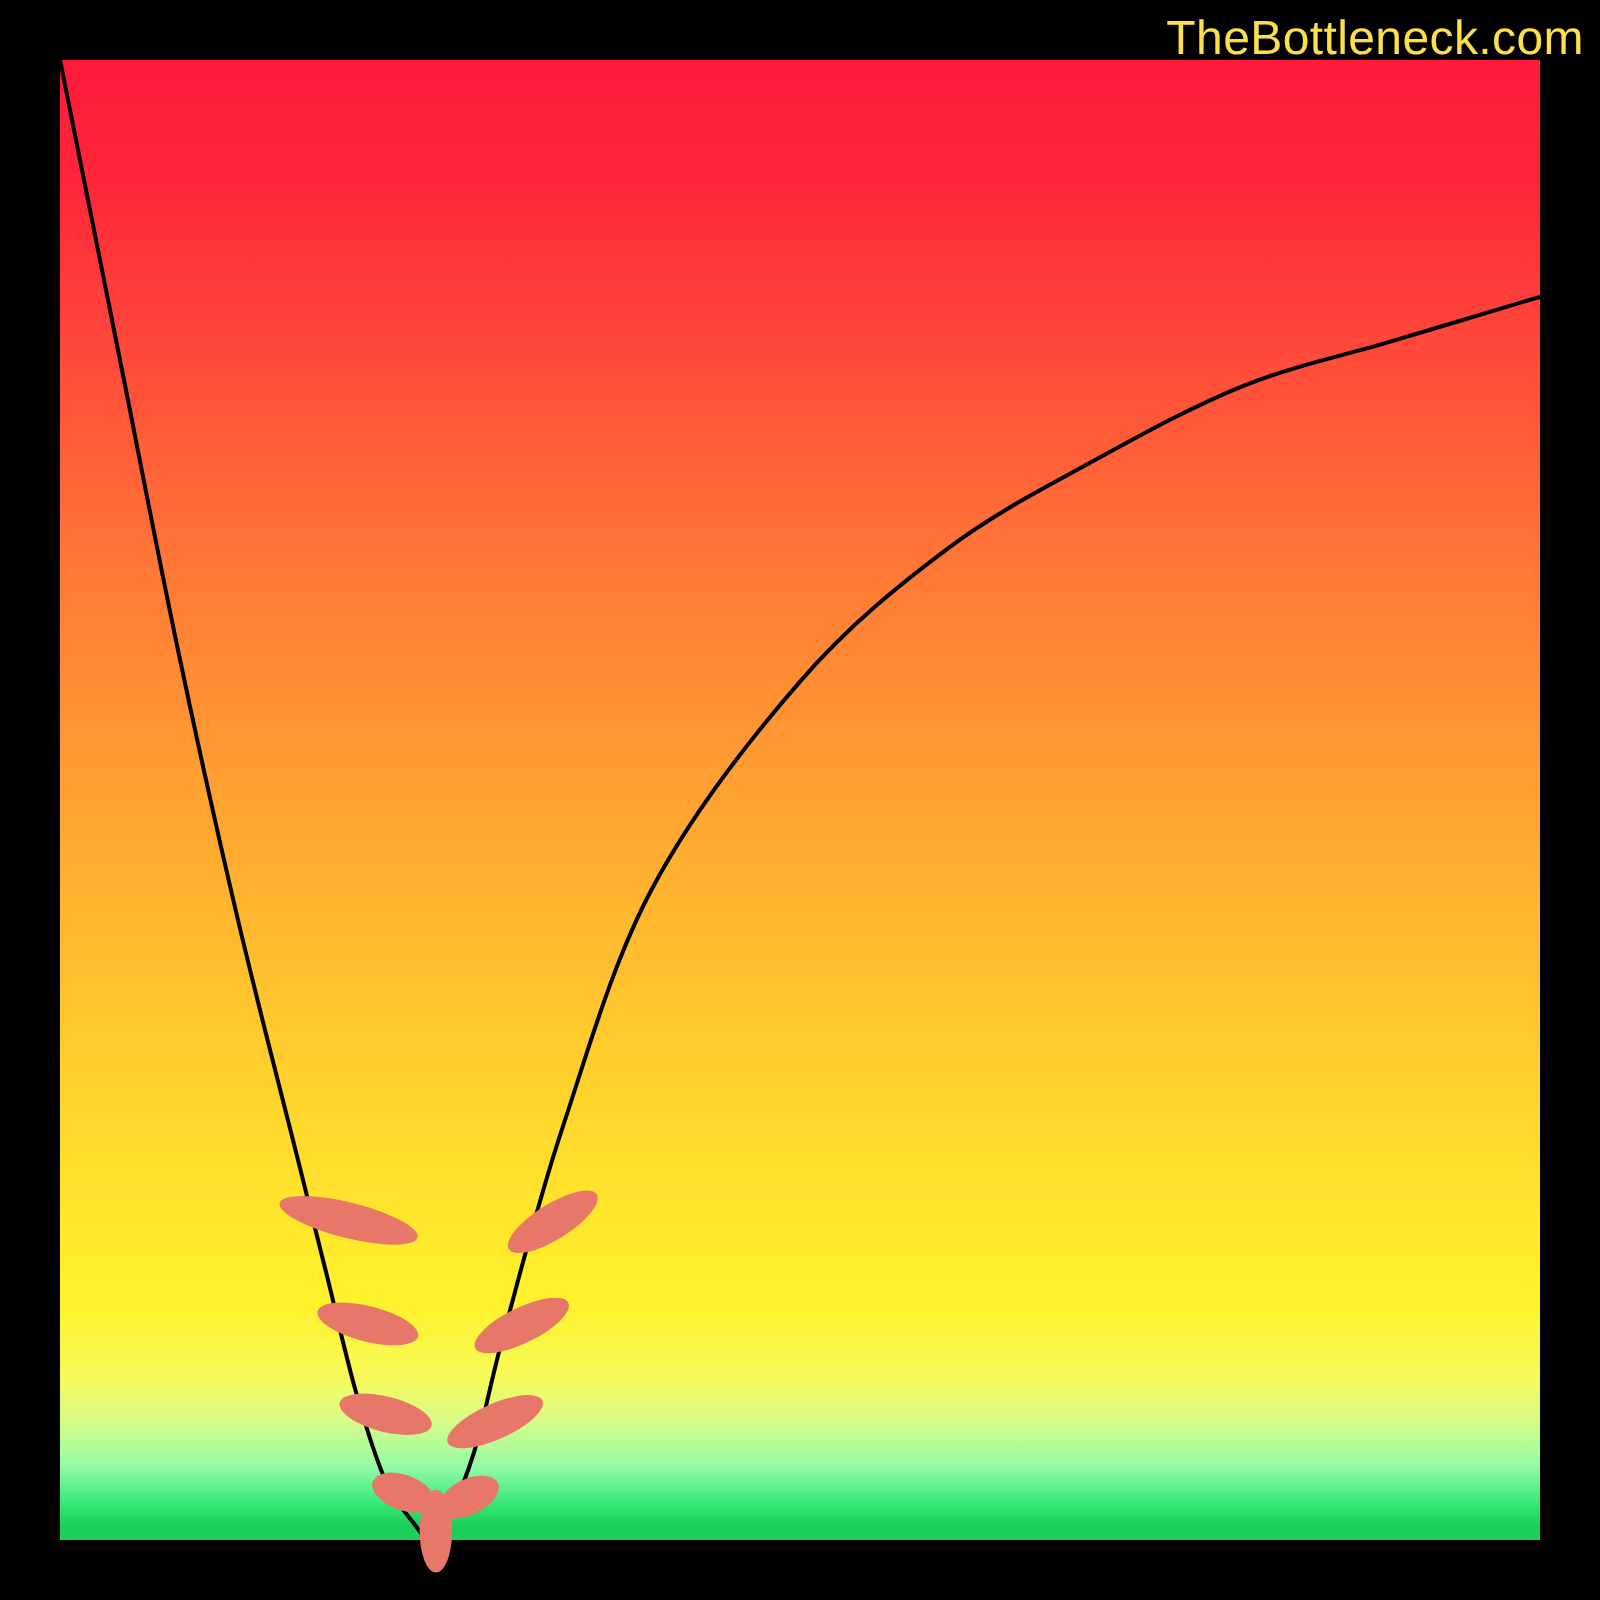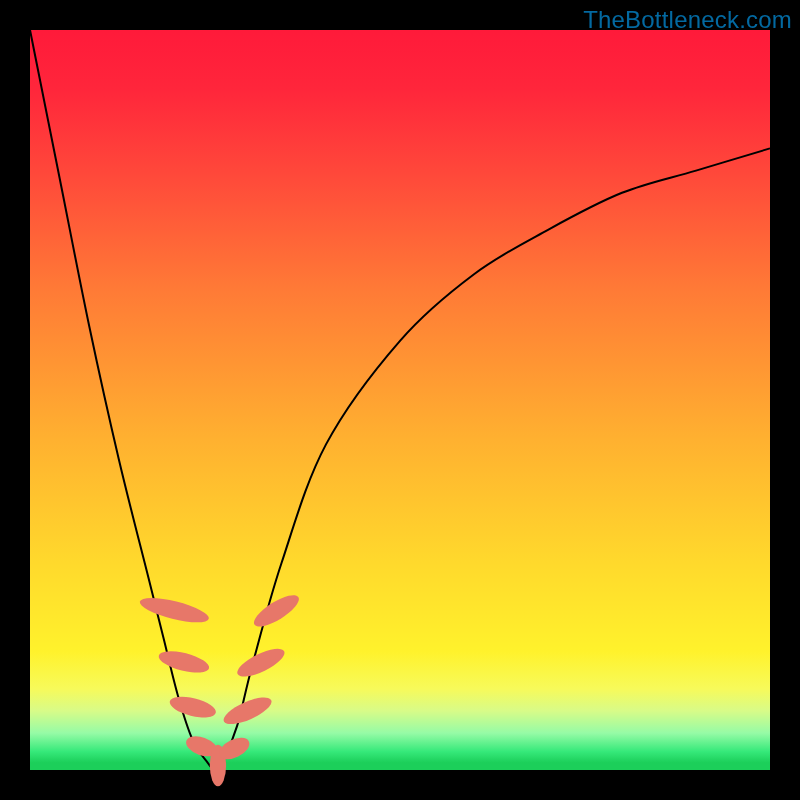--- a/index.html
+++ b/index.html
@@ -38,21 +38,21 @@
       #96fba6 95%,
       #36e97a 97.5%,
       #1ccf5a 99%,
       #1ccf5a 100%
     );
   }
   .watermark {
     position: absolute;
     top: 6px;
     right: 8px;
-    color: #0369a1;
+    color: #fde047;
     font-size: 24px;
     font-weight: 500;
     letter-spacing: 0.2px;
     user-select: none;
   }
   svg.curve {
     position: absolute;
     left: 0;
     top: 0;
     width: 740px;

